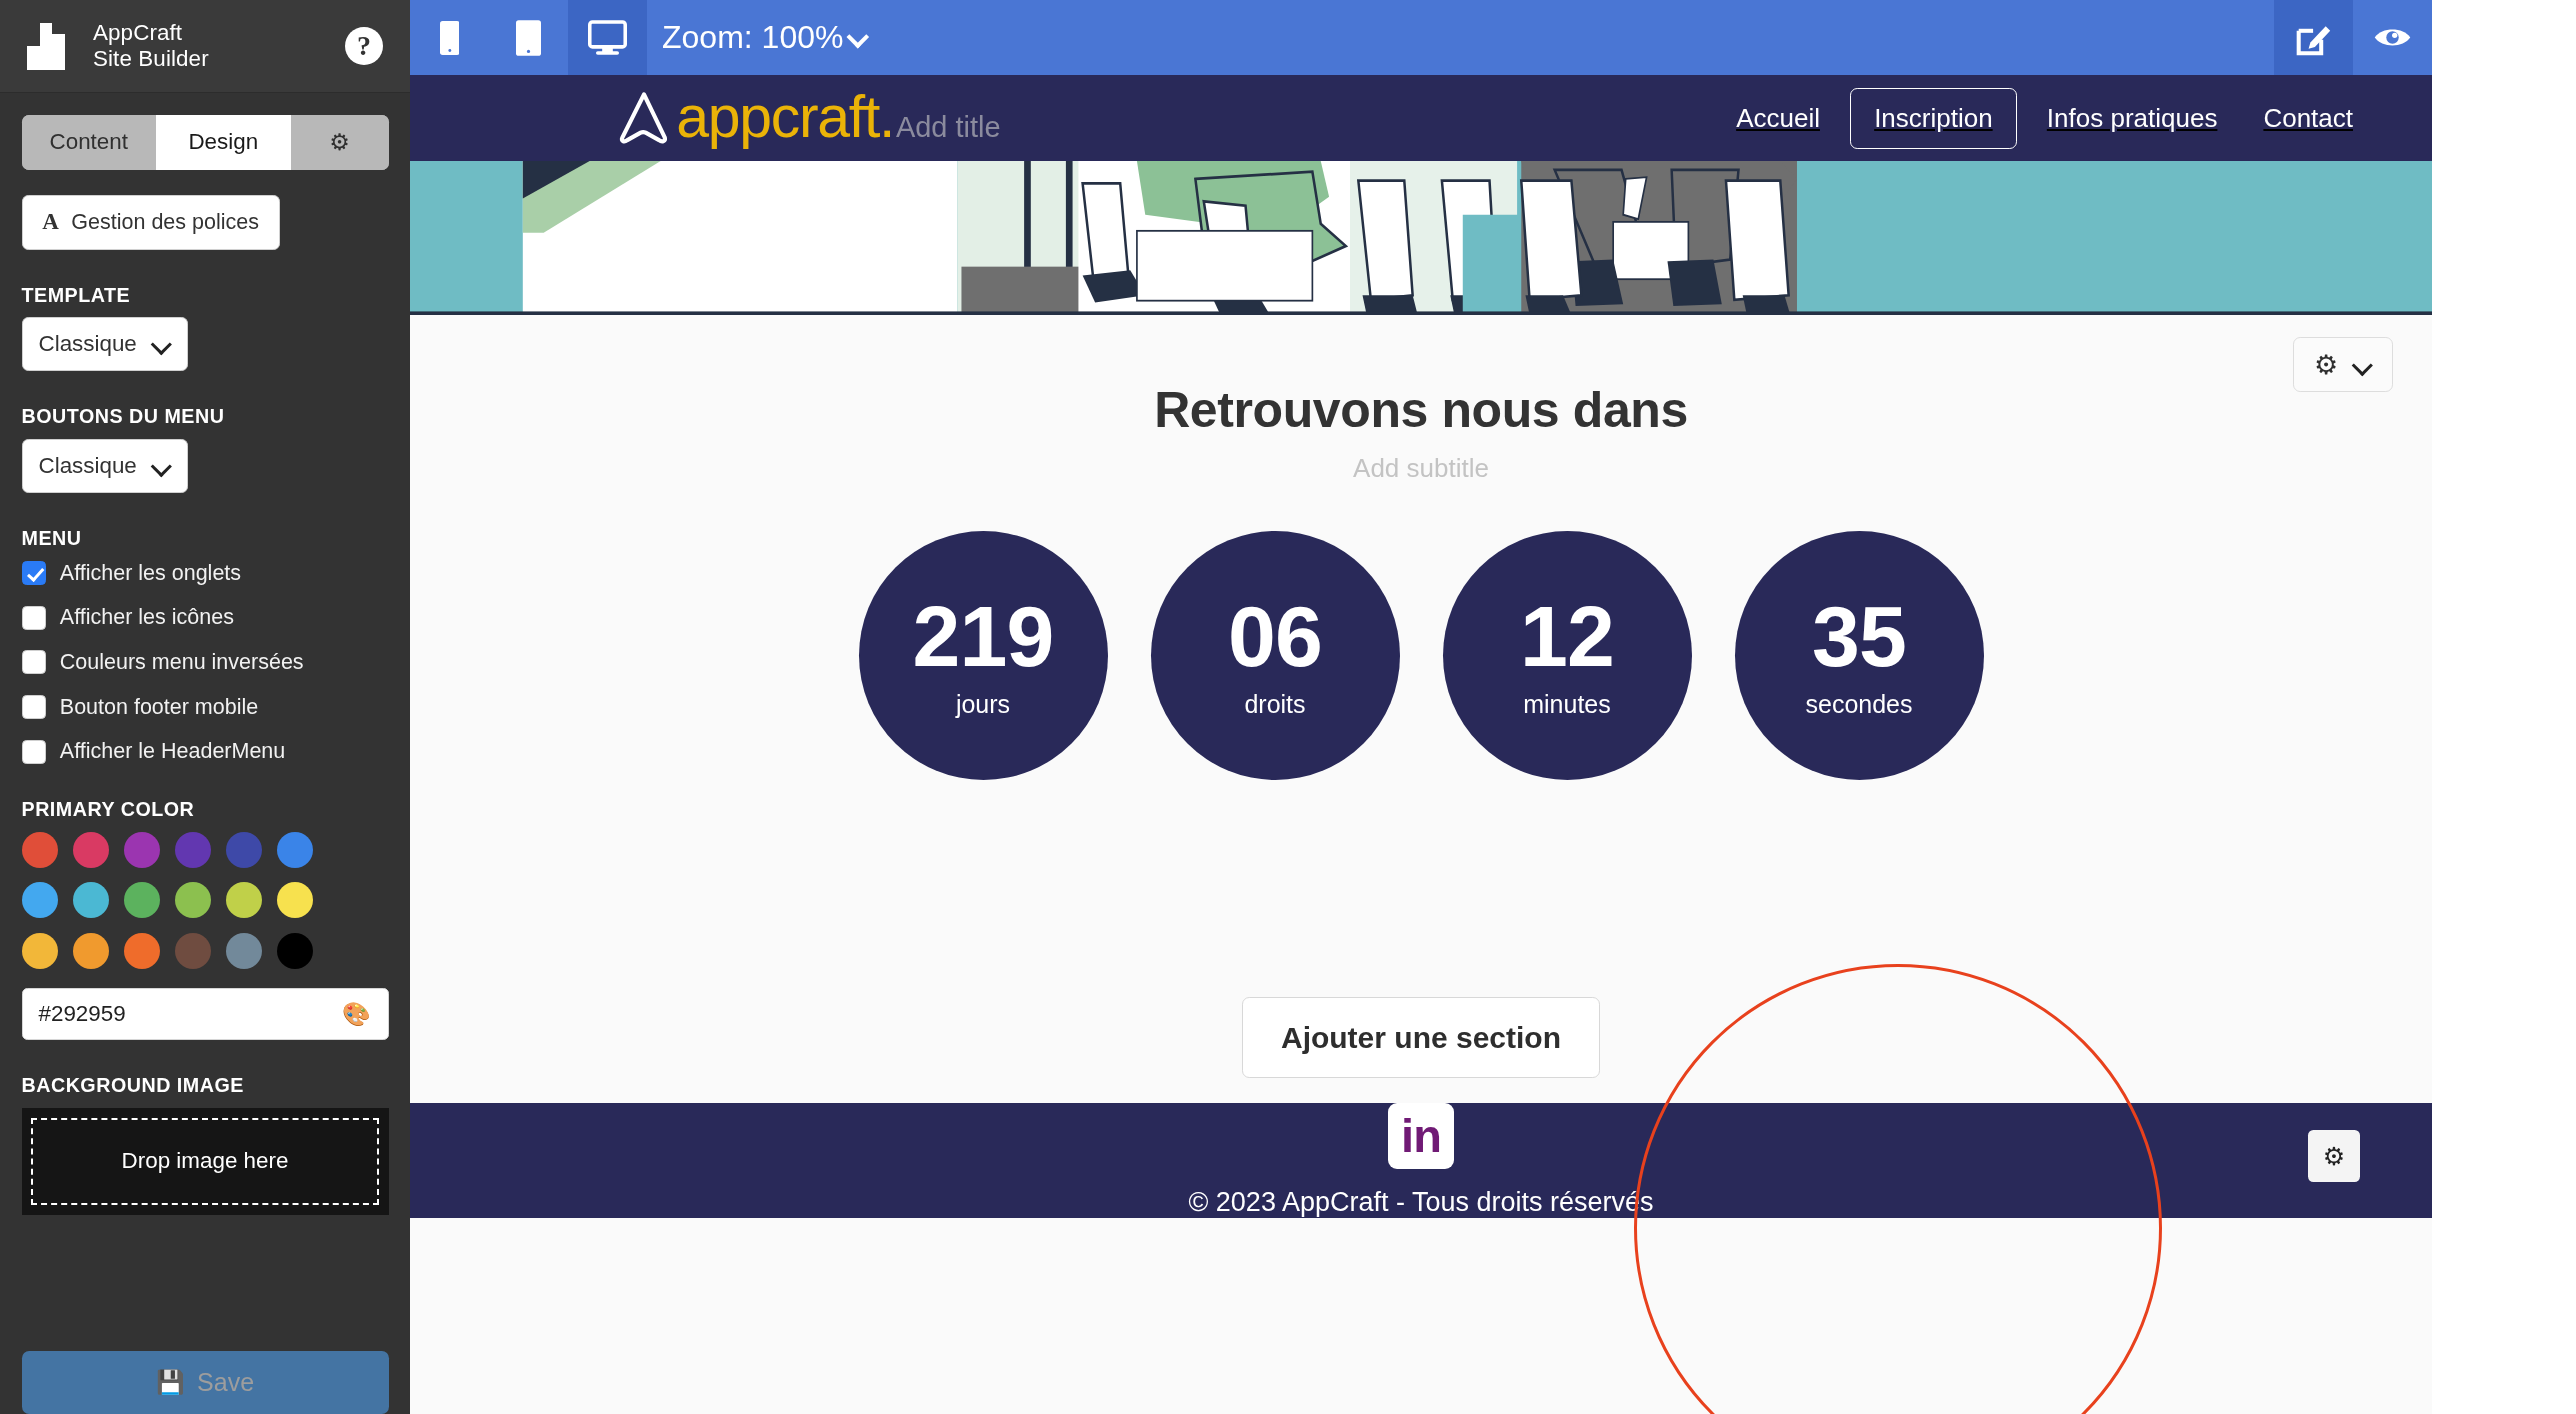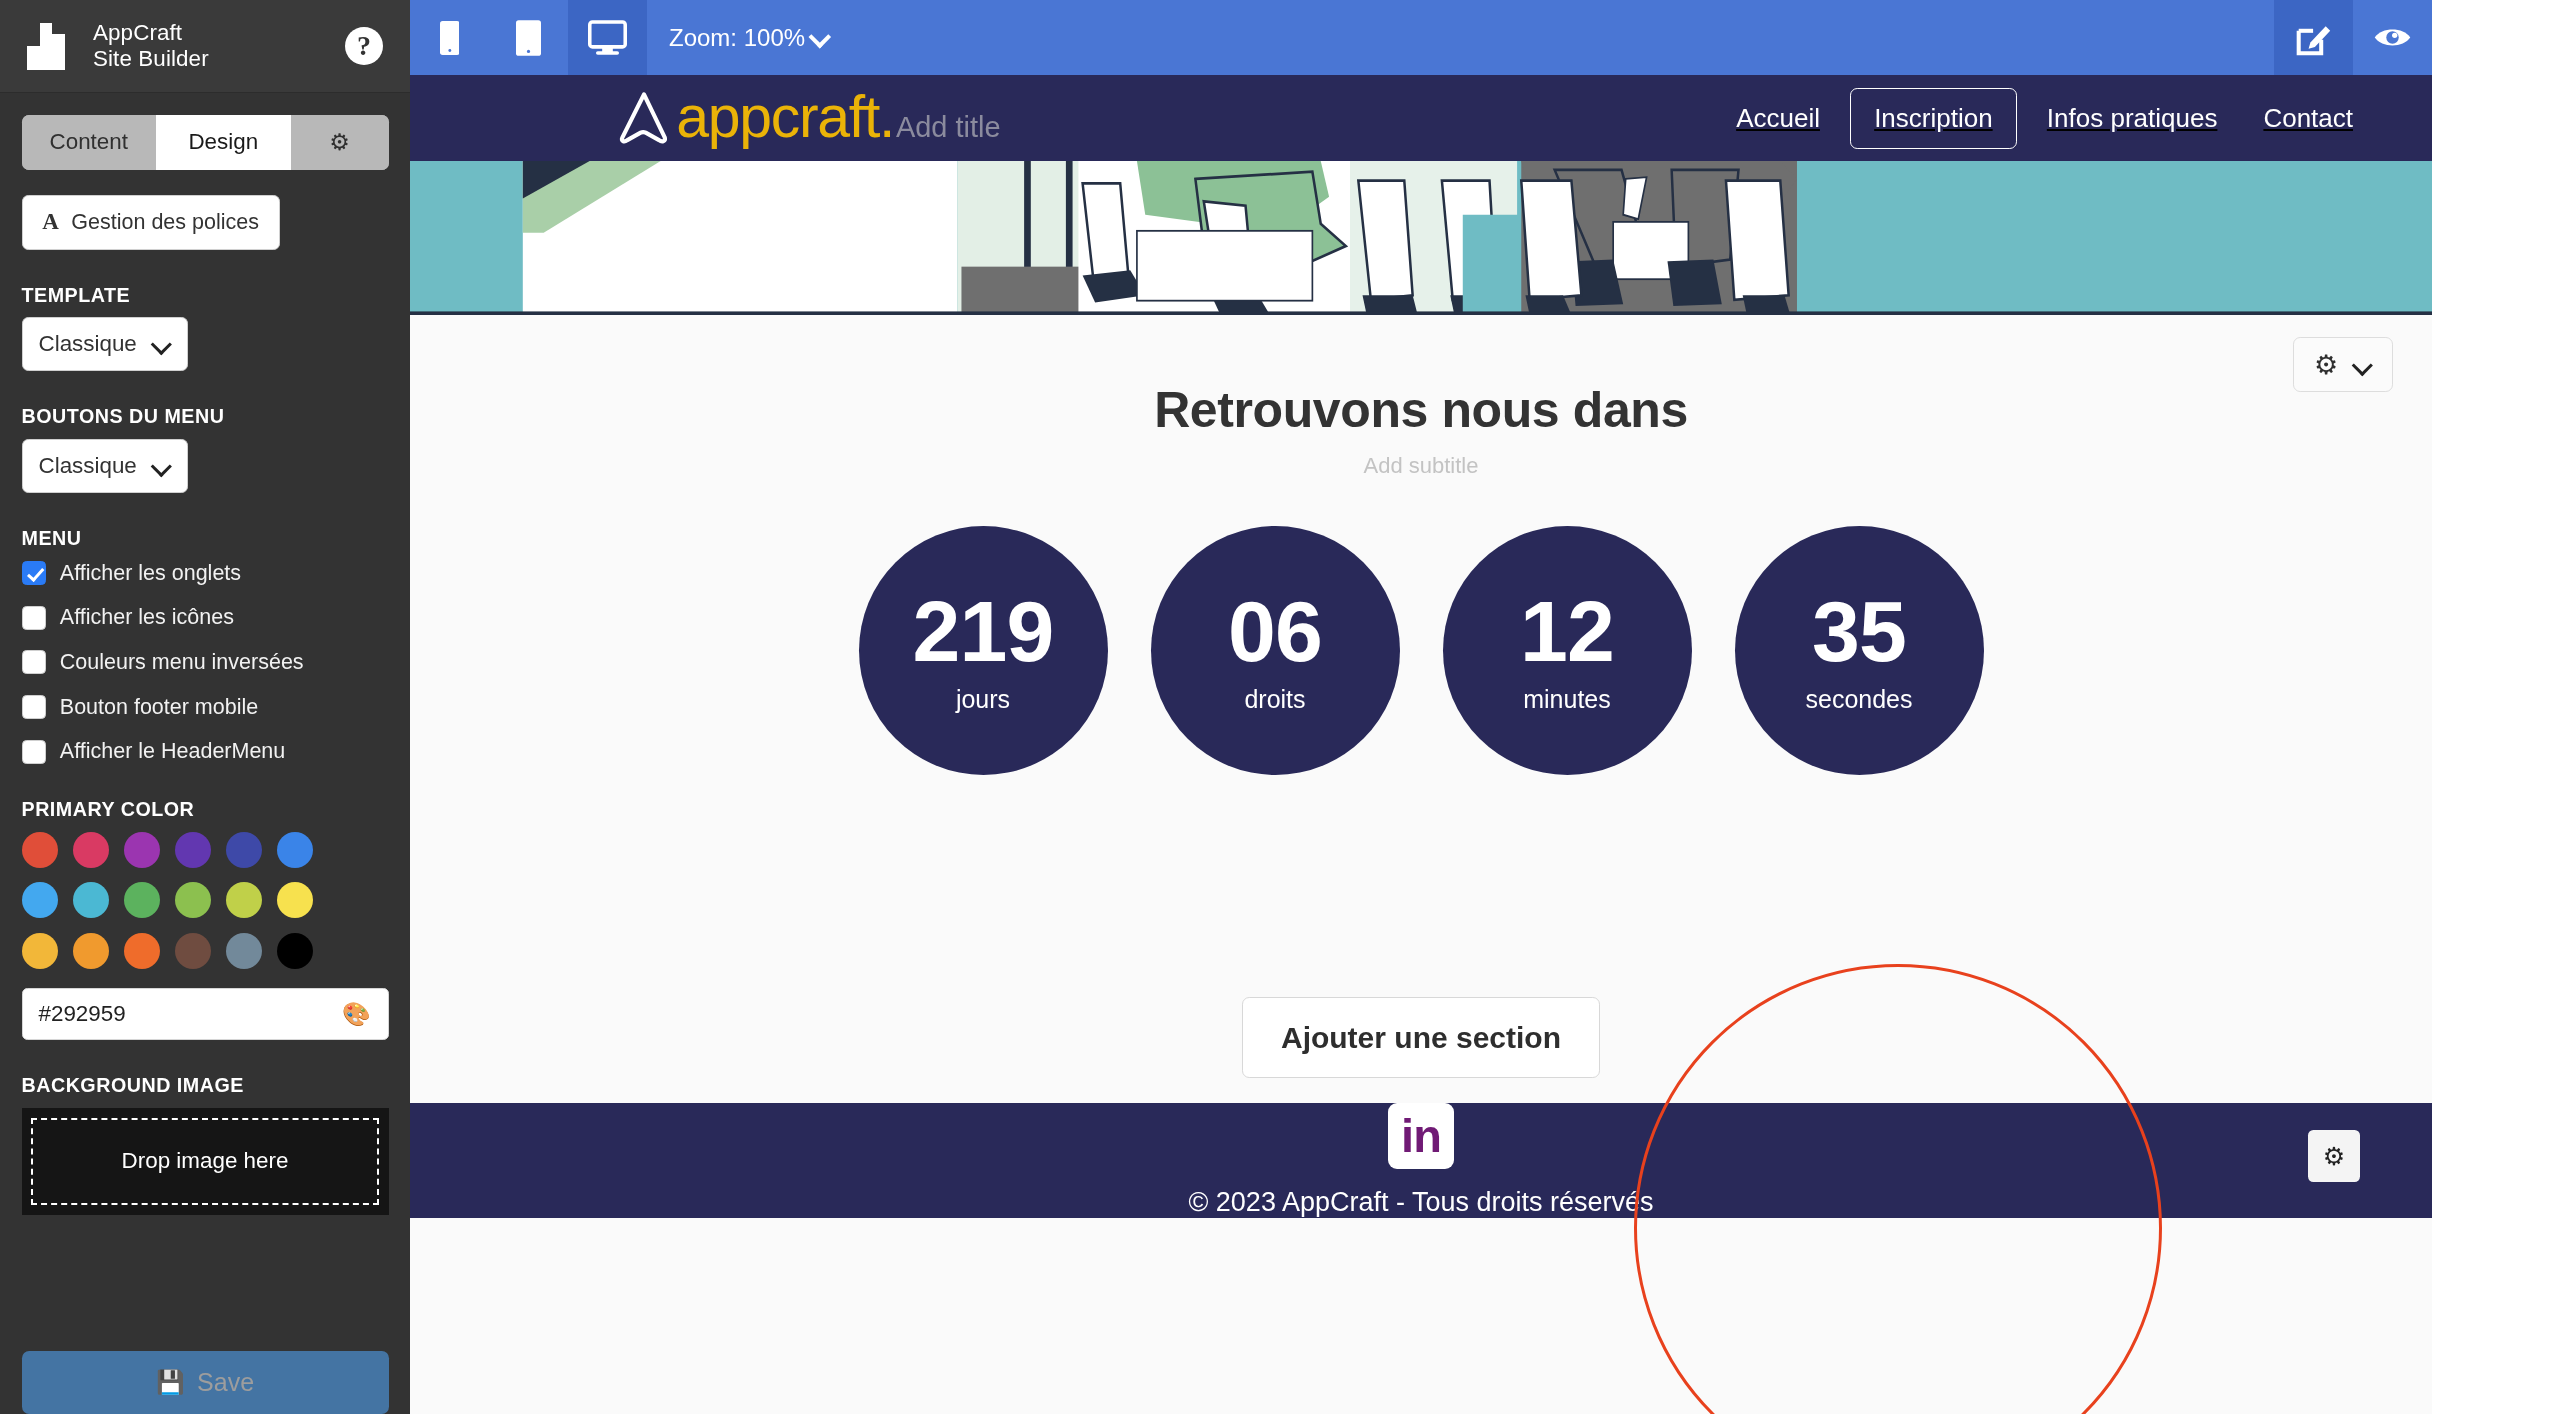--- a/index.html
+++ b/index.html
@@ -126,22 +126,22 @@
   .main { flex: 1; height: 1414px; position: relative; background: #fafafa; display:flex; flex-direction:column; }
 
   .topbar {
     height: 75px; background: #4a76d4; display: flex; align-items: stretch; flex: 0 0 75px;
   }
   .tb-btn {
     width: 79px; display: flex; align-items: center; justify-content: center; cursor: pointer;
   }
   .tb-btn.active { background: #3c66c4; }
   .zoom-ctl {
-    display: flex; align-items: center; gap: 6px; padding: 0 22px;
-    color: #ffffff; font-size: 24px; cursor: pointer;
+    display: flex; align-items: center; gap: 6px; padding: 0 15px;
+    color: #ffffff; font-size: 32px; cursor: pointer;
   }
   .chev-w { display:inline-block; width: 18px; height: 18px; position: relative; }
   .chev-w::after{
     content:""; position:absolute; left:0.9px; top:0.9px;
     width:11.6px; height:11.6px; border-right:4px solid #fff; border-bottom:4px solid #fff;
     transform: rotate(45deg);
   }
   .tb-spacer { flex: 1; }
   .tb-right { display: flex; }
 
@@ -165,21 +165,21 @@
     border: 1.8px solid #ffffff; border-radius: 7.2px; height: 61px; margin: 0 7.2px;
   }
 
   
   .hero { height: 154px; position: relative; overflow: hidden; background: #6fbcc4; }
   .hero svg { position: absolute; left: 0; top: 0; width: 100%; height: 100%; }
 
   
   .content-sec { background: #fafafa; position: relative; padding-top: 66px; height: 788px; }
   .sec-title { text-align: center; font-size: 50px; font-weight: bold; color: #333333; letter-spacing: -0.4px; }
-  .sec-sub { text-align: center; font-size: 22px; color: #c3c3c3; margin-top: 14.3px; }
+  .sec-sub { text-align: center; font-size: 26px; color: #c3c3c3; margin-top: 14.3px; }
 
   .countdown { display: flex; justify-content: center; gap: 43px; margin-top: 47px; }
   .cd {
     width: 249px; height: 249px; border-radius: 50%; background: #292959;
     display: flex; flex-direction: column; align-items: center; justify-content: center;
     color: #ffffff;
   }
   .cd .num { font-size: 86px; font-weight: bold; line-height: 1; letter-spacing: -0.9px; }
   .cd .unit { font-size: 25px; margin-top: 10.7px; }
 

